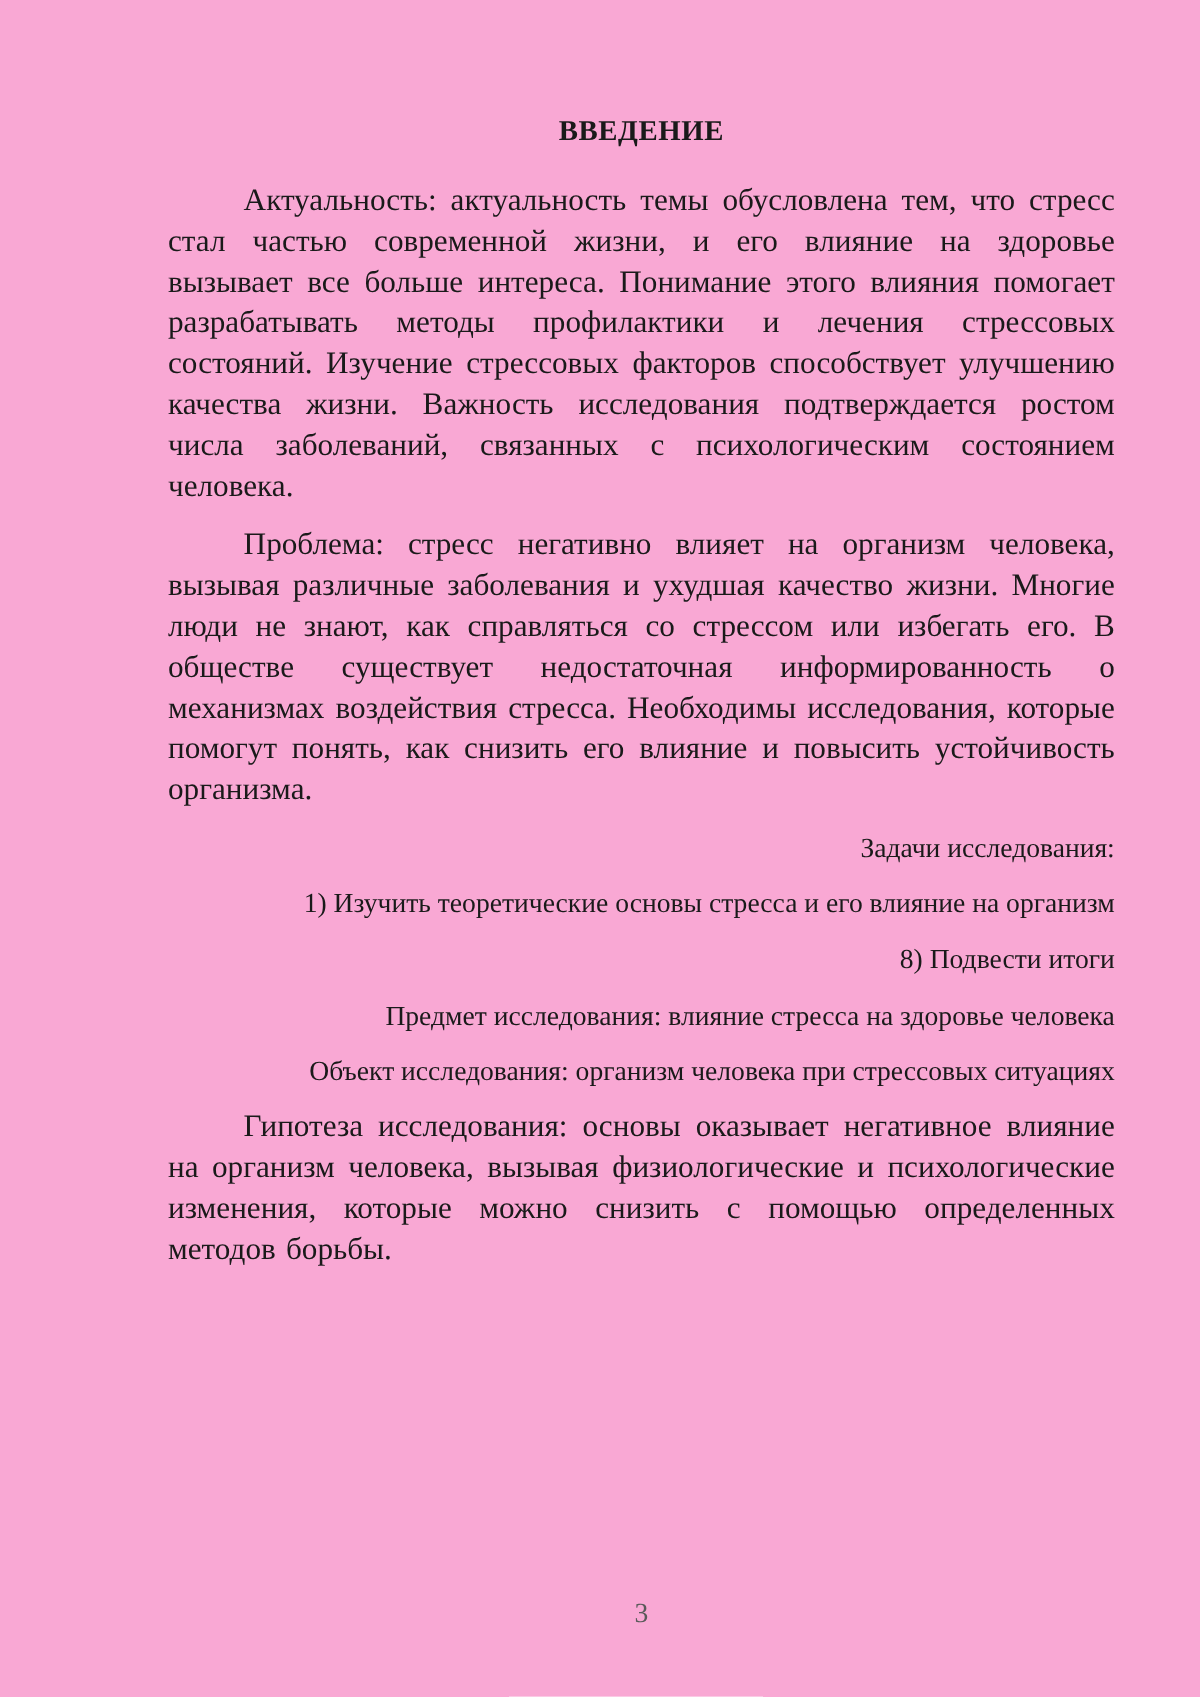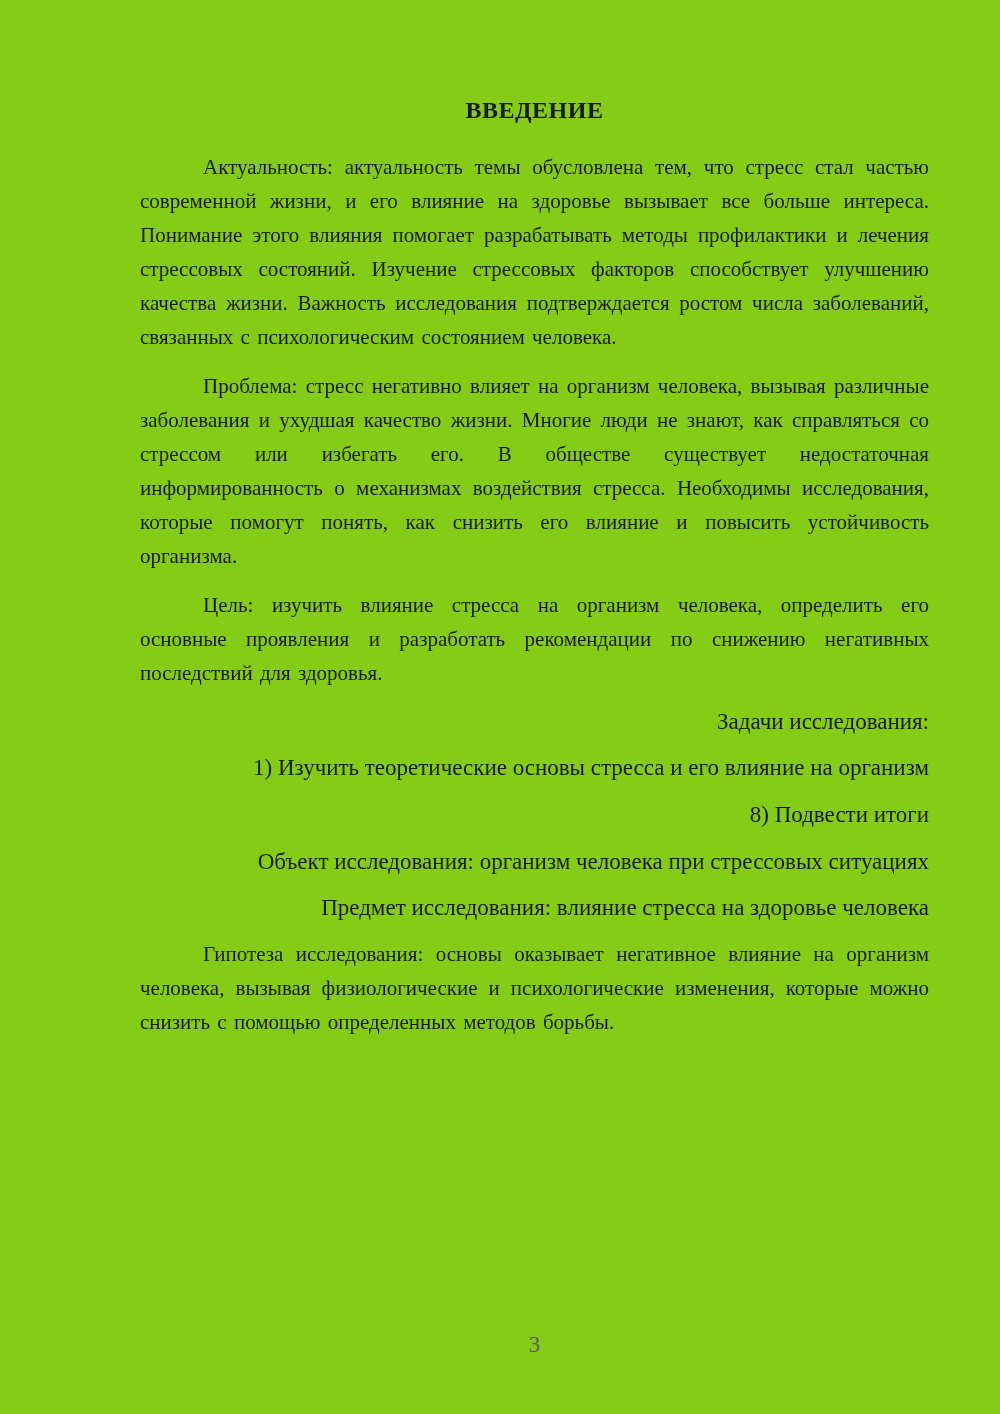--- a/index.html
+++ b/index.html
@@ -4,41 +4,41 @@
 <style>
   html, body {
     margin: 0;
     padding: 0;
     background: #ffffff;
   }
   .page {
     position: relative;
     width: 1000px;
     height: 1414px;
-    background: #84cc16;
+    background: #f9a8d4;
     font-family: "Liberation Serif", "DejaVu Serif", serif;
     color: #1a1a1a;
     overflow: hidden;
   }
   .content {
     position: absolute;
     left: 140px;
     top: 96px;
     width: 789px;
   }
   .doc-title {
     font-size: 24px;
     line-height: 28px;
     font-weight: bold;
     text-align: center;
     letter-spacing: 0.5px;
     margin: 0 0 26px 0;
   }
   p.body-para {
-    font-size: 21px;
+    font-size: 26px;
     line-height: 34px;
     text-align: justify;
     text-indent: 63px;
     margin: 2px 0 15px 0;
     word-spacing: 2px;
   }
   p.single-para {
     font-size: 23px;
     line-height: 34px;
     text-align: right;
@@ -68,34 +68,33 @@
 
 <div class="page">
   <div class="content">
 
     <h1 class="doc-title">ВВЕДЕНИЕ</h1>
 
     <p class="body-para">Актуальность: актуальность темы обусловлена тем, что стресс стал частью современной жизни, и его влияние на здоровье вызывает все больше интереса. Понимание этого влияния помогает разрабатывать методы профилактики и лечения стрессовых состояний. Изучение стрессовых факторов способствует улучшению качества жизни. Важность исследования подтверждается ростом числа заболеваний, связанных с психологическим состоянием человека.</p>
 
     <p class="body-para">Проблема: стресс негативно влияет на организм человека, вызывая различные заболевания и ухудшая качество жизни. Многие люди не знают, как справляться со стрессом или избегать его. В обществе существует недостаточная информированность о механизмах воздействия стресса. Необходимы исследования, которые помогут понять, как снизить его влияние и повысить устойчивость организма.</p>
 
-    <p class="body-para">Цель: изучить влияние стресса на организм человека, определить его основные проявления и разработать рекомендации по снижению негативных последствий для здоровья.</p>
 
     <p class="single-para">Задачи исследования:</p>
 
     <p class="task-item">1) Изучить теоретические основы стресса и его влияние на организм</p>
 
 
 
 
     <p class="task-item">8) Подвести итоги</p>
 
+    <p class="single-para">Предмет исследования: влияние стресса на здоровье человека</p>
+
     <p class="single-para">Объект исследования: организм человека при стрессовых ситуациях</p>
-
-    <p class="single-para">Предмет исследования: влияние стресса на здоровье человека</p>
 
     <p class="body-para">Гипотеза исследования: основы оказывает негативное влияние на организм человека, вызывая физиологические и психологические изменения, которые можно снизить с помощью определенных методов борьбы.</p>
 
 
   </div>
 
   <div class="page-number">3</div>
 </div>
 
 </body></html>

